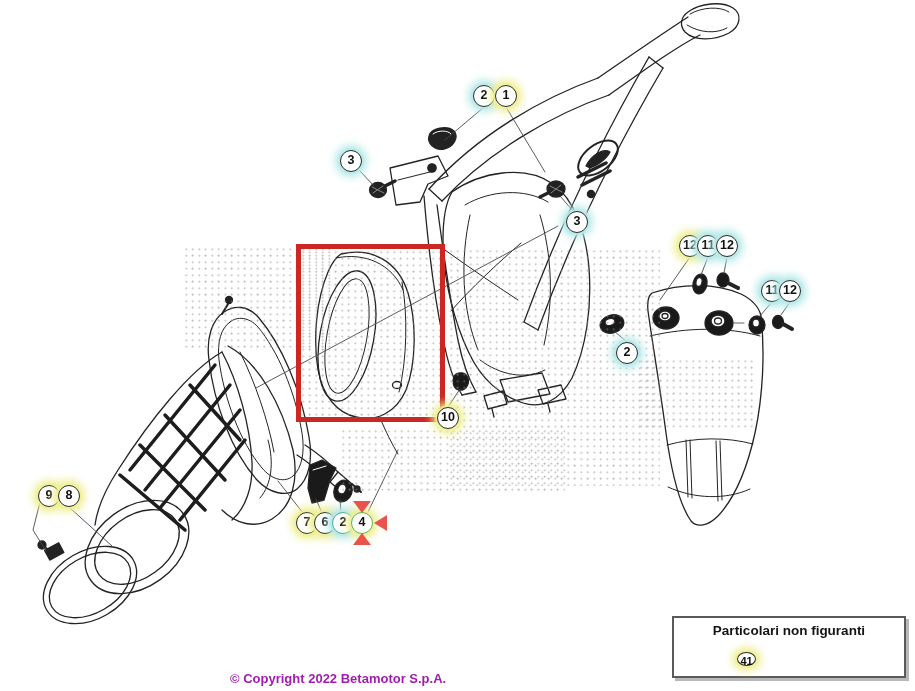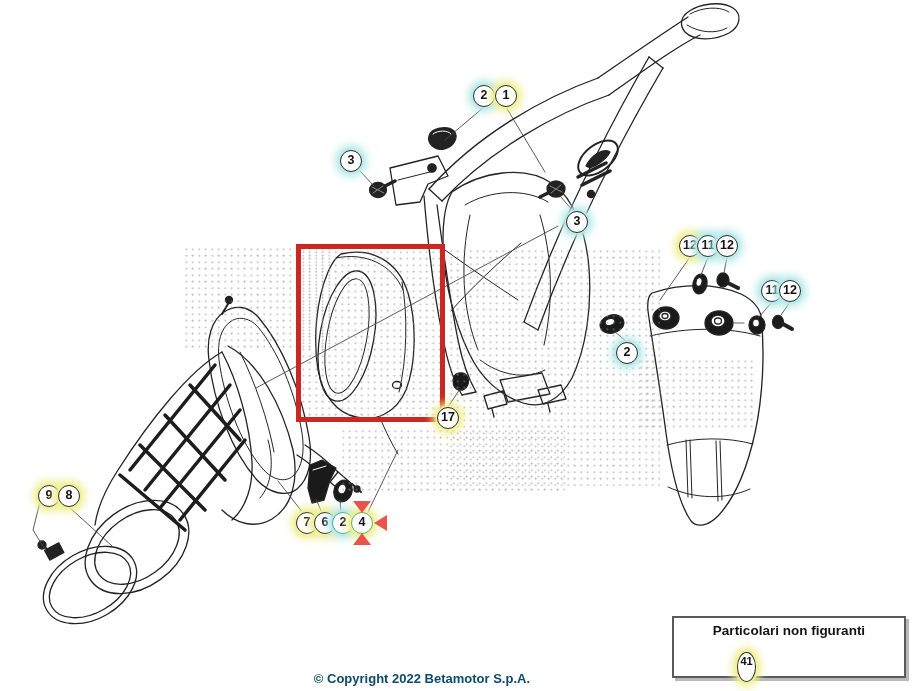--- a/index.html
+++ b/index.html
@@ -21,38 +21,38 @@
 
   
   .callout { position:absolute; z-index:4; width:22px; height:22px; border-radius:50%;
              background:#fff; border:1.7px solid #2b2b2b; color:#101010;
              font-size:12.5px; font-weight:700; line-height:19px; text-align:center;
              cursor:pointer; }
   .glow-y { box-shadow:0 0 2px 2px rgba(240,240,150,.95), 0 0 7px 6px rgba(238,238,140,.75); }
   .glow-c { box-shadow:0 0 2px 2px rgba(183,233,232,.95), 0 0 7px 6px rgba(183,233,232,.8); }
   .ring-teal  { border-color:#3fae9f; }
   .ring-green { border-color:#58b65c; }
-  .callout.small { width:19px; height:30px; font-size:11px; line-height:16px; }
+  .callout.small { width:19px; height:14px; font-size:11px; line-height:16px; }
 
   
   .arr { position:absolute; z-index:5; width:0; height:0; }
   .arr-down  { left:353px; top:501px; border-left:9px solid transparent; border-right:9px solid transparent; border-top:12px solid #e8534e; }
   .arr-left  { left:374px; top:515px; border-top:8px solid transparent; border-bottom:8px solid transparent; border-right:13px solid #e8534e; }
   .arr-up    { left:353px; top:533px; border-left:9px solid transparent; border-right:9px solid transparent; border-bottom:12px solid #e8534e; }
 
   
   .ns-box { position:absolute; left:672px; top:616px; width:234px; height:62px; z-index:4;
             border:2px solid #5a5a5a; box-shadow:3px 3px 0 rgba(160,160,160,.75);
             background:#fff; text-align:center; padding-top:5px; }
   .ns-box .l1, .ns-box .l2 { font-size:13.5px; font-weight:600; color:#141414; line-height:16px; }
   .ns-badge { position:absolute; left:737px; top:652px; z-index:5; }
 
   
   .copyright { position:absolute; left:230px; top:671px; width:300px; z-index:4;
-               text-align:right; font-size:13px; font-weight:700; color:#0c4a6e; }
+               text-align:left; font-size:13px; font-weight:700; color:#a21caf; }
 </style>
 </head>
 <body>
 
 <div id="stage">
 
   <svg id="artwork" width="915" height="691" viewBox="0 0 915 691">
     <g fill="none" stroke="#232323" stroke-width="1.3" stroke-linecap="round" stroke-linejoin="round">
 
       <g>
@@ -251,21 +251,21 @@
   <div class="callout glow-c" style="left:473px; top:85px;">2</div>
   <div class="callout glow-y" style="left:495px; top:85px;">1</div>
   <div class="callout glow-c" style="left:340px; top:150px;">3</div>
   <div class="callout glow-c" style="left:566px; top:211px;">3</div>
   <div class="callout glow-y" style="left:679px; top:235px;">12</div>
   <div class="callout glow-c" style="left:697px; top:235px;">11</div>
   <div class="callout glow-c" style="left:716px; top:235px;">12</div>
   <div class="callout glow-c" style="left:761px; top:280px;">11</div>
   <div class="callout glow-c" style="left:779px; top:280px;">12</div>
   <div class="callout glow-c" style="left:616px; top:342px;">2</div>
-  <div class="callout glow-y" style="left:437px; top:407px;">17</div>
+  <div class="callout glow-y" style="left:437px; top:407px;">10</div>
   <div class="callout glow-y" style="left:38px;  top:485px;">9</div>
   <div class="callout glow-y" style="left:58px;  top:485px;">8</div>
   <div class="callout glow-y" style="left:296px; top:512px;">7</div>
   <div class="callout glow-y" style="left:314px; top:512px;">6</div>
   <div class="callout glow-c ring-teal" style="left:332px; top:512px;">2</div>
   <div class="callout glow-y ring-green" style="left:351px; top:512px;">4</div>
 
   <div class="arr arr-down"></div>
   <div class="arr arr-left"></div>
   <div class="arr arr-up"></div>

